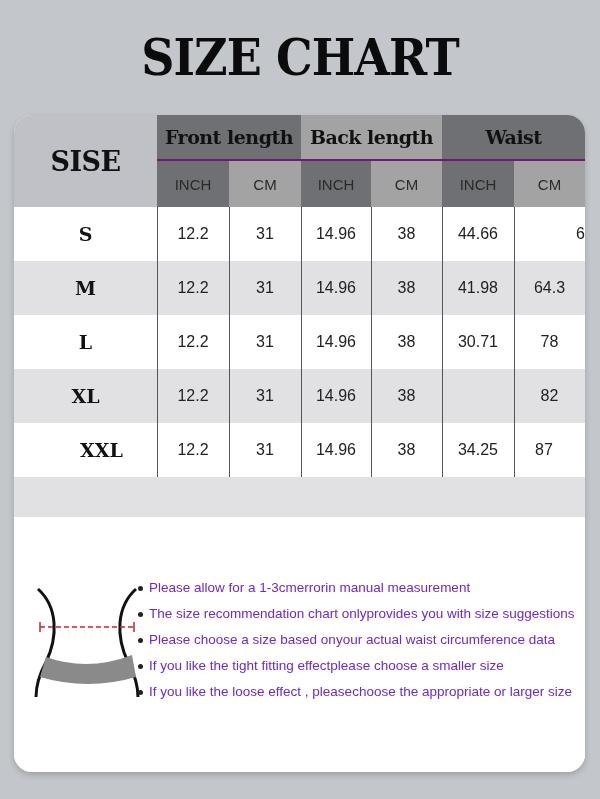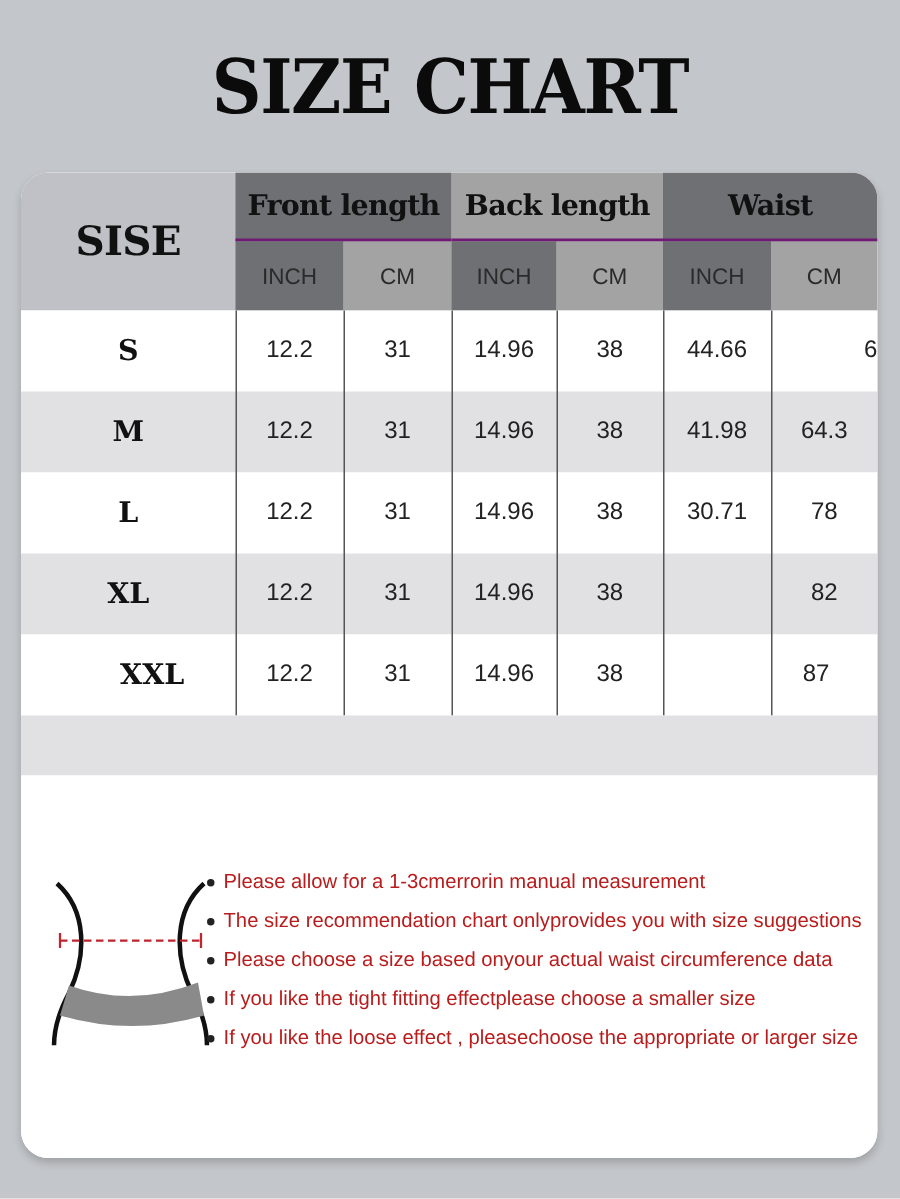--- a/index.html
+++ b/index.html
@@ -45,21 +45,21 @@
   }
   .cell.size {
     font-family:"DejaVu Serif", serif; font-weight:900; font-size:19px; color:#111;
   }
   .vline { position:absolute; top:92px; width:1px; height:270px; background:#555; }
   .spacer { position:absolute; left:0; top:362px; width:571px; height:40px; background:#e1e1e3; }
   .notes { position:absolute; left:0; top:402px; width:571px; height:255px; background:#fff; }
   .figure { position:absolute; left:14px; top:60px; width:120px; height:120px; }
   .bullets { position:absolute; left:124px; top:58px; width:450px; }
   .bullet {
-    height:26px; line-height:26px; font-size:13.5px; color:#b91c1c; white-space:nowrap;
+    height:26px; line-height:26px; font-size:13.5px; color:#6d28d9; white-space:nowrap;
     display:flex; align-items:center;
   }
   .dot { display:inline-block; width:5px; height:5px; border-radius:50%; background:#222; margin-right:6px; }
 </style>
 </head>
 <body>
 
 <div class="title">SIZE CHART</div>
 
 <div class="card">
@@ -118,20 +118,21 @@
     <div class="cell" style="left:357px;width:71px;">38</div>
     <div class="cell" style="left:500px;width:71px;">82</div>
   </div>
 
   <div class="row plain" style="top:308px;">
     <div class="cell size" style="left:16px;width:143px;">XXL</div>
     <div class="cell" style="left:143px;width:72px;">12.2</div>
     <div class="cell" style="left:215px;width:72px;">31</div>
     <div class="cell" style="left:287px;width:70px;">14.96</div>
     <div class="cell" style="left:357px;width:71px;">38</div>
+    <div class="cell" style="left:428px;width:72px;">34.25</div>
     <div class="cell" style="left:484px;width:56px;padding-left:36px;">87</div>
   </div>
 
   <div class="vline" style="left:143px;"></div>
   <div class="vline" style="left:215px;"></div>
   <div class="vline" style="left:287px;"></div>
   <div class="vline" style="left:357px;"></div>
   <div class="vline" style="left:428px;"></div>
   <div class="vline" style="left:500px;"></div>
 

